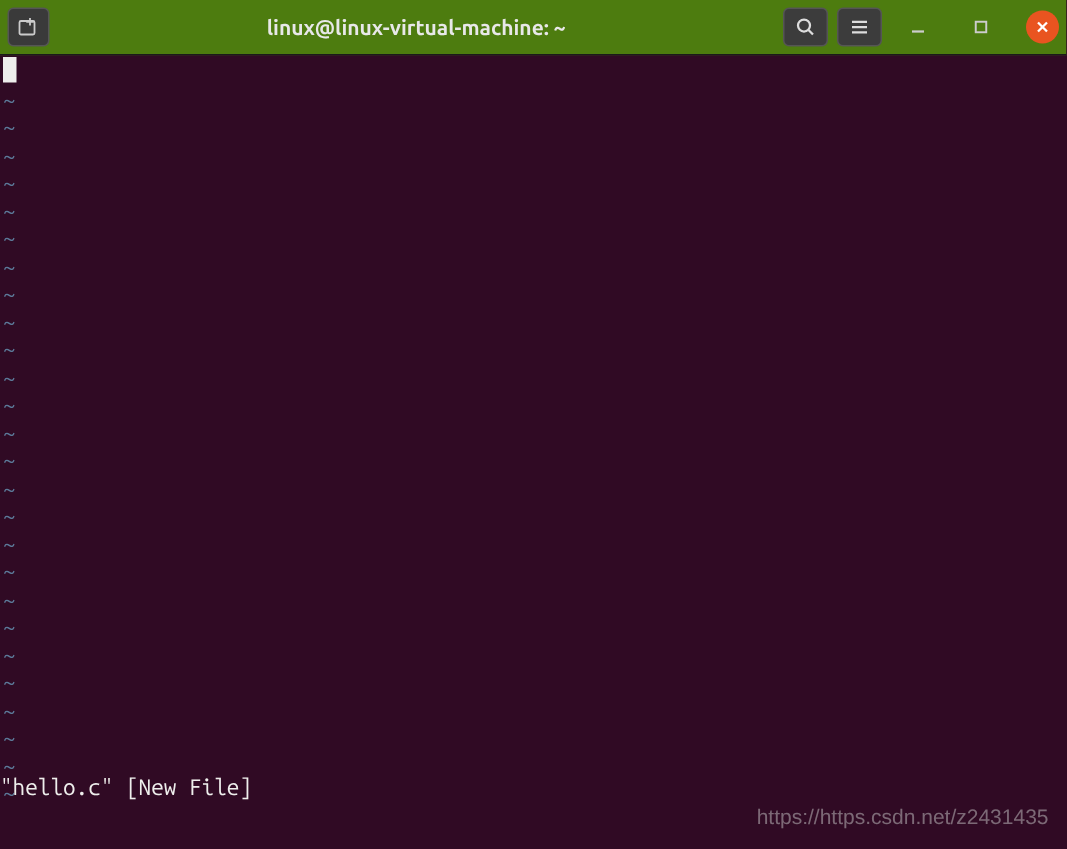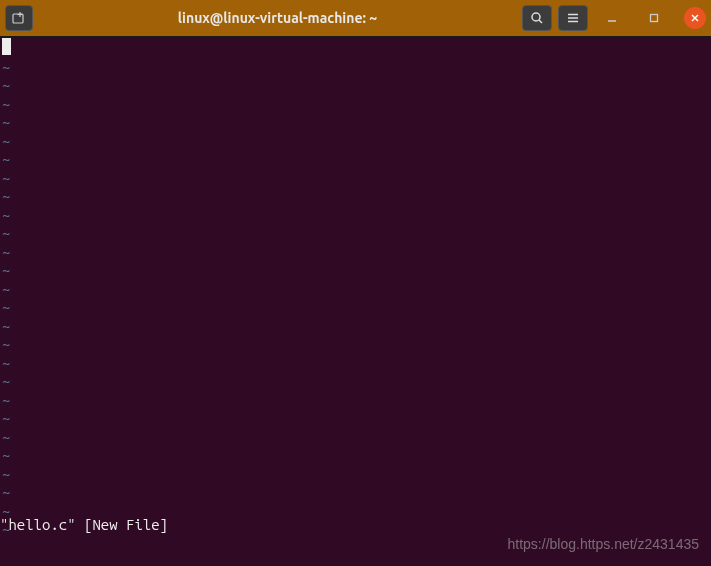--- a/index.html
+++ b/index.html
@@ -10,21 +10,21 @@
     body {
       width: 711px;
       height: 566px;
       font-family: Ubuntu, "DejaVu Sans", sans-serif;
       background: #300a24;
       overflow: hidden;
       position: relative;
     }
     .titlebar {
       height: 37px;
-      background: #a16207;
+      background: #4d7c0f;
       display: flex;
       align-items: center;
       padding: 0 5px;
       border-bottom: 1px solid #1a1a1a;
     }
     .titlebar-left {
       display: flex;
       align-items: center;
     }
     .new-tab-btn {
@@ -197,13 +197,13 @@
       <div class="tilde-line">~</div>
       <div class="tilde-line">~</div>
       <div class="tilde-line">~</div>
       <div class="tilde-line">~</div>
       <div class="tilde-line">~</div>
       <div class="tilde-line">~</div>
     </div>
   <div class="status-line">"hello.c" [New File]</div>
 </div>
 
-<div class="watermark">https://blog.https.net/z2431435</div>
+<div class="watermark">https://https.csdn.net/z2431435</div>
 
 </body></html>

